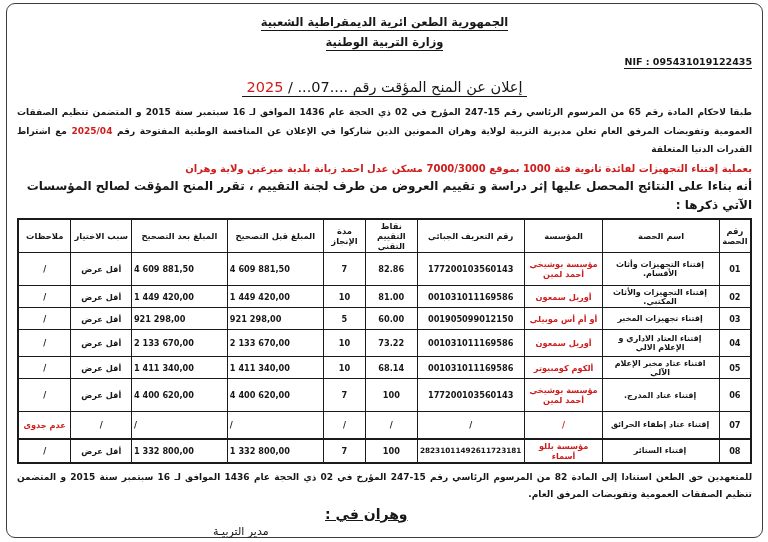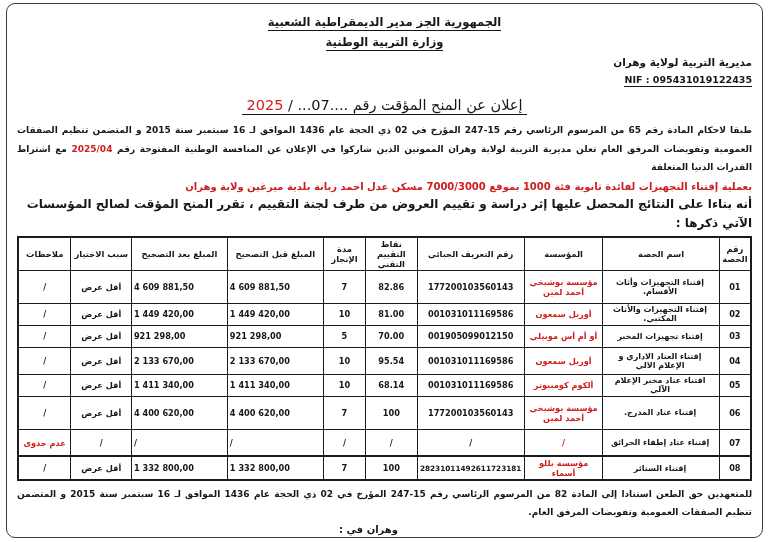--- a/index.html
+++ b/index.html
@@ -48,41 +48,40 @@
   td.lot{text-align:center;padding-right:4px;font-size:8px;}
   td.firm{color:#cf1d1d;font-weight:700;}
   td.num{direction:ltr;}
   td.amt{direction:ltr;text-align:left;padding-right:5px;}
   tr.tall{height:33px;}
   tr.mid{height:27px;}
   tr.std{height:22px;}
   tr.thick-top td{border-top-width:2px;}
   .appeal{font-size:9px;font-weight:700;line-height:1.95;margin-top:5px;text-align:justify;}
   .sign-area{position:relative;height:56px;margin-top:1px;direction:rtl;}
-  .wahran{position:absolute;left:322px;top:1px;font-size:10px;font-weight:700;}
+  .wahran{position:absolute;left:308px;top:1px;font-size:14px;font-weight:700;text-decoration:underline;}
   .director{position:absolute;left:196px;top:20px;font-size:11px;font-weight:400;letter-spacing:0.3px;}
   .anep{
     position:absolute;left:0;right:60px;bottom:1px;text-align:center;
     direction:ltr;color:#3e86d4;font-size:12px;
     font-family:"Liberation Sans","DejaVu Sans",sans-serif;
   }
 </style>
 </head>
 <body>
 
 <div class="page">
   <div class="frame">
 
     <div class="hdr center">
-      <div><span class="u">الجمهورية الجز مدير الديمقراطية الشعبية</span></div>
+      <div><span class="u">الجمهورية الطعن ائرية الديمقراطية الشعبية</span></div>
       <div><span class="u">وزارة التربية الوطنية</span></div>
     </div>
 
     <div class="agency">
-      <div>مديرية التربية لولاية وهران</div>
       <div class="nifline"><span class="u">NIF : 095431019122435</span></div>
     </div>
 
     <div class="title-wrap">
       <div class="title"><span>إعلان عن المنح المؤقت رقم  ....07...  / </span><span class="red">2025</span></div>
     </div>
 
     <div class="intro"><span>طبقا لاحكام المادة  رقم  65 من المرسوم الرئاسي رقم 15-247 المؤرخ في 02 ذي الحجة  عام 1436 الموافق لـ 16 سبتمبر سنة 2015 و المتضمن تنظيم الصفقات العمومية  وتفويضات المرفق العام تعلن مديرية التربية لولاية وهران الممونين الذين شاركوا في الإعلان عن المنافسة الوطنية المفتوحة رقم </span><span class="red">2025/04</span><span> مع اشتراط القدرات الدنيا المتعلقة</span></div>
 
     <div class="opline">بعملية إقتناء التجهيزات لفائدة ثانوية فئة 1000 بموقع 7000/3000 مسكن عدل احمد زبانة بلدية ميرغين ولاية وهران</div>
@@ -139,33 +138,33 @@
           <td class="amt">1 449 420,00</td>
           <td class="amt">1 449 420,00</td>
           <td>أقل عرض</td>
           <td>/</td>
         </tr>
         <tr class="std">
           <td>03</td>
           <td class="lot">إقتناء تجهيزات المخبر</td>
           <td class="firm">أو أم أس موبيلي</td>
           <td class="num">001905099012150</td>
-          <td class="num">70.00</td>
+          <td class="num">60.00</td>
           <td class="num">5</td>
           <td class="amt">921 298,00</td>
           <td class="amt">921 298,00</td>
           <td>أقل عرض</td>
           <td>/</td>
         </tr>
         <tr class="mid">
           <td>04</td>
           <td class="lot">إقتناء العتاد الاداري و الإعلام الالي</td>
           <td class="firm">أوريل سمعون</td>
           <td class="num">001031011169586</td>
-          <td class="num">95.54</td>
+          <td class="num">73.22</td>
           <td class="num">10</td>
           <td class="amt">2 133 670,00</td>
           <td class="amt">2 133 670,00</td>
           <td>أقل عرض</td>
           <td>/</td>
         </tr>
         <tr class="std">
           <td>05</td>
           <td class="lot">اقتناء عتاد مخبر الإعلام الآلي</td>
           <td class="firm">ألكوم كومبيوتر</td>

